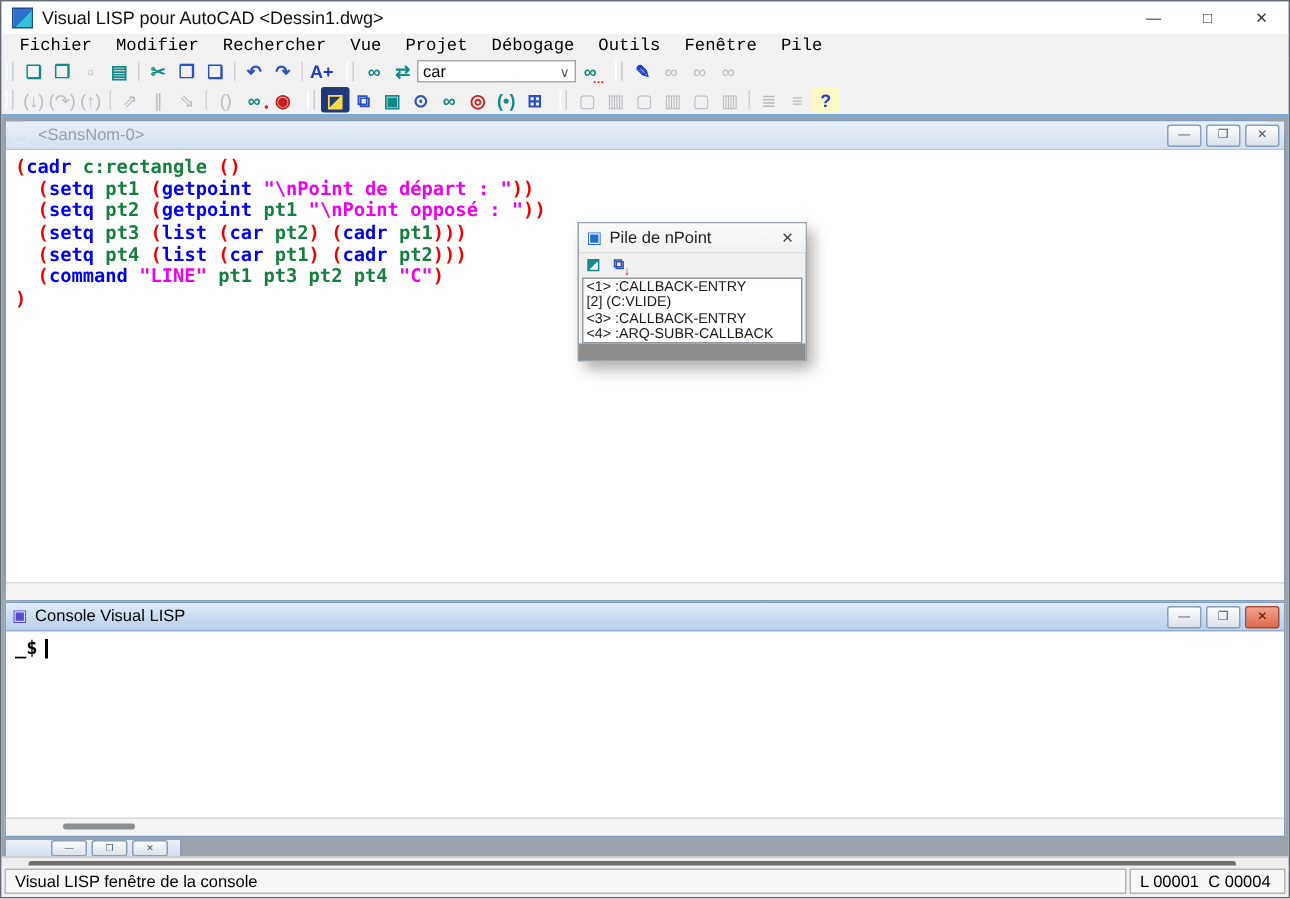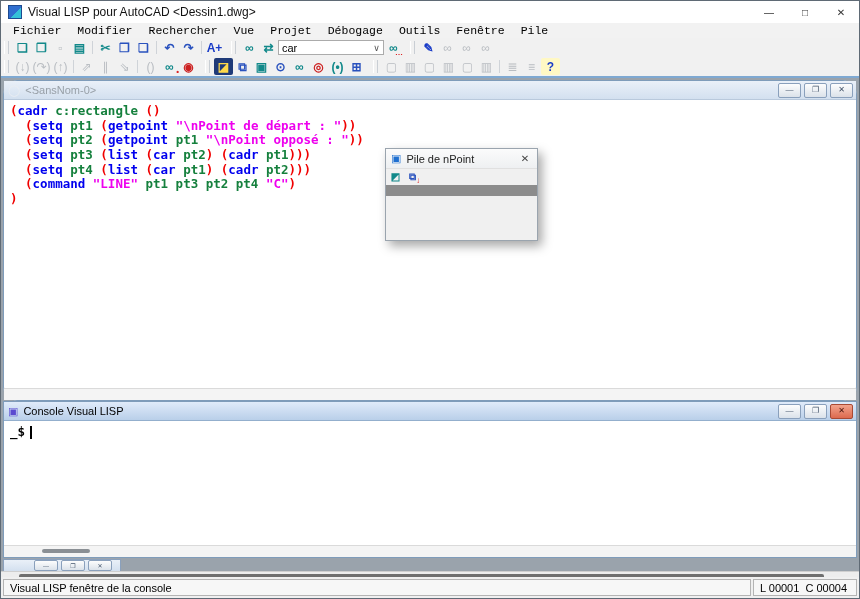--- a/index.html
+++ b/index.html
@@ -307,20 +307,26 @@
       </div>
       <div class="trace-toolbar">
           <div class="tb-btn">
             <span class="tb-glyph" style="color: rgb(18, 137, 138);">◩</span>
           </div>
           <div class="tb-btn">
             <span class="tb-glyph" style="color: rgb(42, 82, 190);">⧉</span>
             <span class="tb-accent">↓</span>
           </div>
         </div>
+      <div class="trace-list">
+          <div class="trace-row">&lt;1&gt; :CALLBACK-ENTRY</div>
+          <div class="trace-row">[2] (C:VLIDE)</div>
+          <div class="trace-row">&lt;3&gt; :CALLBACK-ENTRY</div>
+          <div class="trace-row">&lt;4&gt; :ARQ-SUBR-CALLBACK</div>
+        </div>
       <div class="trace-footer"></div>
     </div>
 
     <div class="child-win console-win">
       <div class="win-title active">
         <span class="wicon" style="color:#5a4ad0;">▣</span>
         <span>Console Visual LISP</span>
         <span class="win-btns">
           <span class="wbtn">—</span>
           <span class="wbtn">❐</span>

